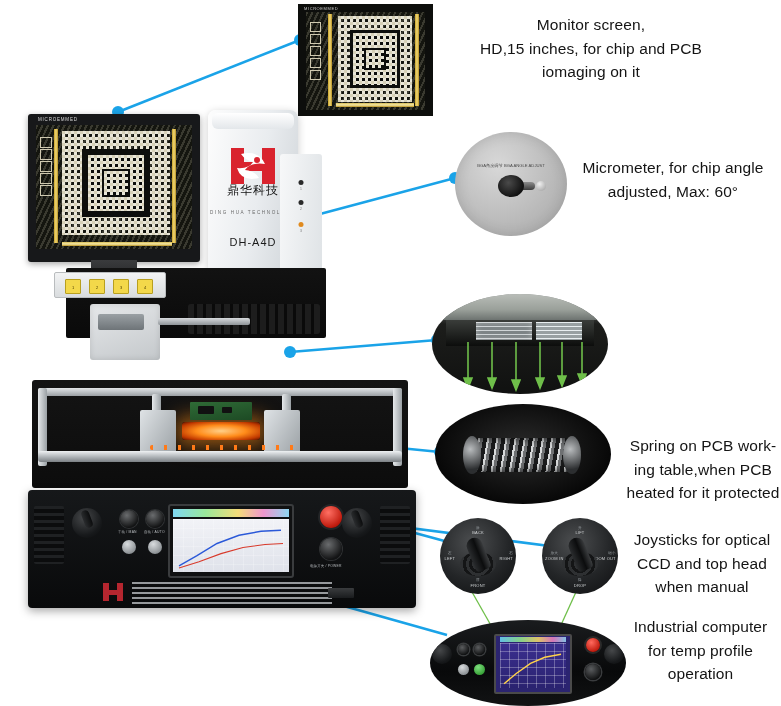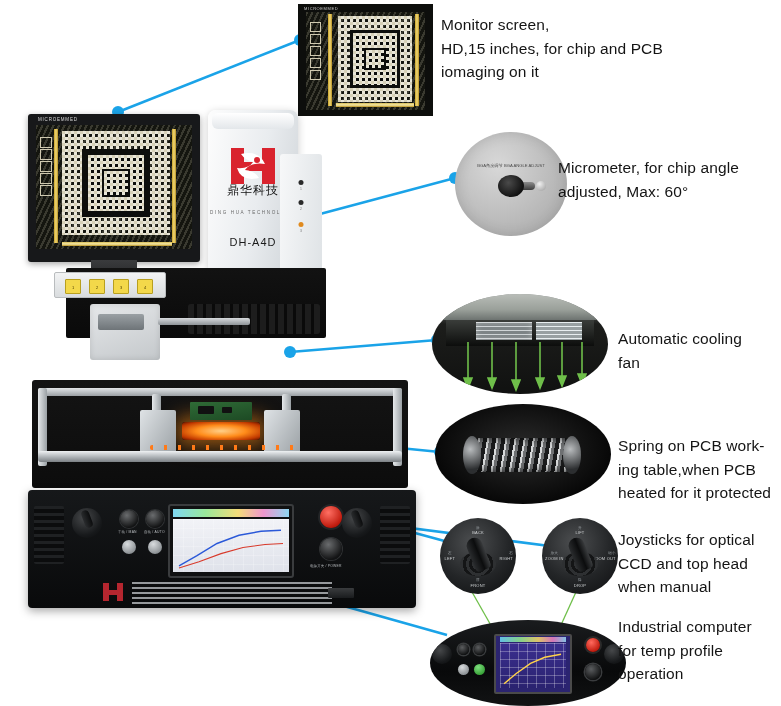--- a/index.html
+++ b/index.html
@@ -2,21 +2,21 @@
 <html><head>
 <meta charset="utf-8">
 <style>
   html,body{margin:0;padding:0;background:#fff;}
   body{width:781px;height:706px;position:relative;overflow:hidden;
        font-family:"Liberation Sans",sans-serif;color:#111;}
   .stage{position:absolute;inset:0;}
   svg.lines{position:absolute;left:0;top:0;width:781px;height:706px;pointer-events:none;}
 
   .callout-text{position:absolute;font-size:15.5px;line-height:1.52;color:#141414;
-                letter-spacing:.1px;white-space:pre-line;}
+                letter-spacing:.1px;white-space:pre-line;text-align:center;}
 
   
   .inset{position:absolute;overflow:hidden;}
   .ellipse{border-radius:50%;}
 
   
   .chipshot{background:#0d0e0c;position:relative;}
   .chipshot .bezeltxt{position:absolute;top:2px;left:6px;font-size:4px;color:#cfcfcf;
       letter-spacing:.6px;font-family:"Liberation Sans",sans-serif;}
   .bga{position:absolute;background:
@@ -408,22 +408,20 @@
           <polygon points="62,48 58,38 66,38"></polygon>
         <line x1="86" y1="0" x2="86" y2="38"></line>
           <polygon points="86,46 82,36 90,36"></polygon>
         <line x1="108" y1="0" x2="108" y2="36"></line>
           <polygon points="108,44 104,34 112,34"></polygon>
         <line x1="128" y1="0" x2="128" y2="34"></line>
           <polygon points="128,42 124,32 132,32"></polygon>
       </g>
     </svg>
   </div>
-  <div class="callout-text" style="left:618px;top:327px;width:160px;">Automatic cooling
-fan</div>
 
   <div class="inset ellipse springbg" style="left:435px;top:404px;width:176px;height:100px;">
     <div class="coil" style="left:34px;top:34px;width:106px;height:34px;"></div>
     <div class="coilcapL" style="left:28px;top:32px;width:18px;height:38px;"></div>
     <div class="coilcapR" style="left:128px;top:32px;width:18px;height:38px;"></div>
   </div>
   <div class="callout-text" style="left:618px;top:434px;width:170px;">Spring on PCB work-
 ing table,when PCB
 heated for it protected</div>
 

